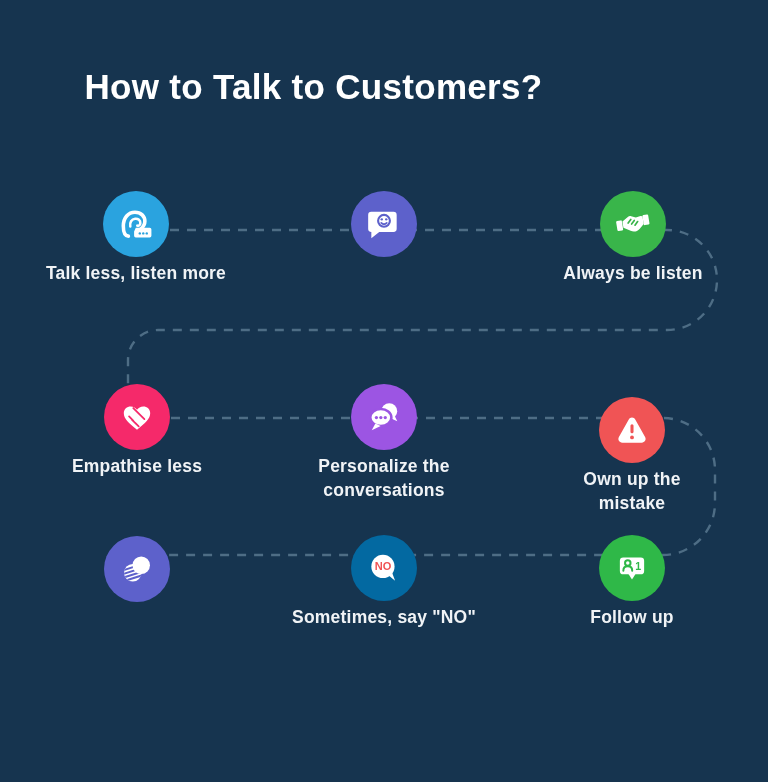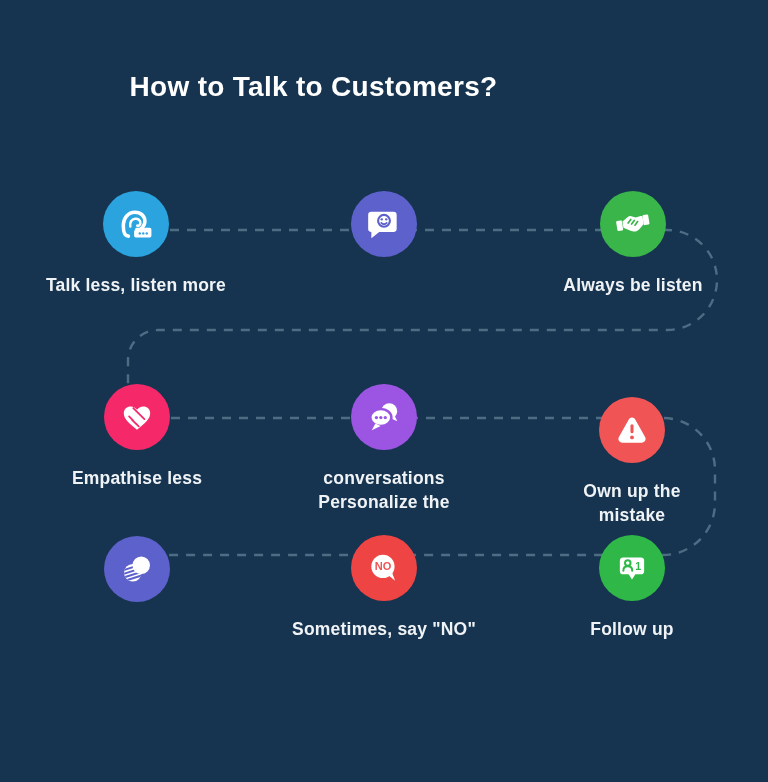--- a/index.html
+++ b/index.html
@@ -4,35 +4,35 @@
 <style>
   html,body{margin:0;padding:0;}
   body{
     width:768px;height:782px;position:relative;overflow:hidden;
     background:#16344f;
     font-family:"Liberation Sans", sans-serif;
   }
   .title{
     position:absolute;left:0;top:64px;width:627px;height:46px;
     line-height:46px;text-align:center;
-    font-size:28px;font-weight:700;color:#ffffff;letter-spacing:.3px;
+    font-size:35px;font-weight:700;color:#ffffff;letter-spacing:.3px;
   }
   .connector-svg{position:absolute;left:0;top:0;z-index:0;}
   .connector{fill:none;stroke:#4e6d85;stroke-width:2.4;stroke-dasharray:9 8;}
   .node{
     position:absolute;width:220px;z-index:1;
     display:flex;flex-direction:column;align-items:center;
   }
   .circle{
     width:66px;height:66px;border-radius:50%;
     display:flex;align-items:center;justify-content:center;
   }
   .circle svg{display:block;}
   .label{
-    margin-top:16px;text-align:center;
+    margin-top:4px;text-align:center;
     font-size:17.5px;font-weight:700;line-height:24px;color:#f0f3f6;
     letter-spacing:.2px;
   }
   .label span{display:block;}
   
   .n0{left:26px;top:191px}  .n1{left:274px;top:191px}  .n2{left:523px;top:191px}
   .n3{left:27px;top:384px}  .n4{left:274px;top:384px}  .n5{left:522px;top:397px}
   .n6{left:27px;top:536px}  .n7{left:274px;top:535px}  .n8{left:522px;top:535px}
 </style>
 </head>
@@ -109,22 +109,22 @@
       <circle cx="23" cy="12.5" r="7.5" fill="#ffffff"></circle>
       <path d="M28.3 17.2 L30.6 22 L24.8 19.4 Z" fill="#ffffff"></path>
       <ellipse cx="15" cy="18.5" rx="10" ry="8" fill="#ffffff" stroke="#9c55e3" stroke-width="2.4"></ellipse>
       <path d="M9.8 24.2 L6.4 30.6 L14.8 26.6 Z" fill="#ffffff"></path>
       <circle cx="10.8" cy="18.5" r="1.55" fill="#9c55e3"></circle>
       <circle cx="15" cy="18.5" r="1.55" fill="#9c55e3"></circle>
       <circle cx="19.2" cy="18.5" r="1.55" fill="#9c55e3"></circle>
     </svg>
   </div>
   <div class="label">
-    <span>conversations</span>
-      <span>Personalize the</span>
+    <span>Personalize the</span>
+      <span>conversations</span>
   </div>
 </div>
 
 <div class="node n5">
   <div class="circle" style="background-color: rgb(240, 84, 85);">
     <svg width="38" height="38" viewBox="0 0 36 36">
       <path d="M18 6.2 C19.3 6.2 20.5 6.9 21.2 8.2 L30.4 24.7 C31.8 27.2 30 30 27.2 30 L8.8 30 C6 30 4.2 27.2 5.6 24.7 L14.8 8.2 C15.5 6.9 16.7 6.2 18 6.2 Z" fill="#ffffff"></path>
       <rect x="16.55" y="12.6" width="2.9" height="8.4" rx="1.45" fill="#f05455"></rect>
       <circle cx="18" cy="25" r="1.8" fill="#f05455"></circle>
     </svg>
@@ -146,21 +146,21 @@
       <circle cx="14" cy="21.5" r="8.3" fill="#ffffff"></circle>
       <g clip-path="url(#tclip)" stroke="#5d61cb" stroke-width="1.9">
         <path d="M4 19.5 L26 12.5 M4 23 L26 16 M4 26.5 L26 19.5 M4 30 L26 23"></path>
       </g>
       <circle cx="22" cy="14.5" r="8.3" fill="#ffffff"></circle>
     </svg>
   </div>
 </div>
 
 <div class="node n7">
-  <div class="circle" style="background-color: #ef4444;">
+  <div class="circle" style="background-color: #0369a1;">
     <svg width="38" height="38" viewBox="0 0 36 36">
       <circle cx="17" cy="16.5" r="11" fill="#ffffff"></circle>
       <path d="M22.5 25 L28.5 30 L25.8 22.8 Z" fill="#ffffff"></path>
       <text x="17" y="20.3" text-anchor="middle" font-family="Liberation Sans, sans-serif" font-weight="700" font-size="10.5" fill="#f05455">NO</text>
     </svg>
   </div>
   <div class="label">
     <span>Sometimes, say "NO"</span>
       <span></span>
   </div>

